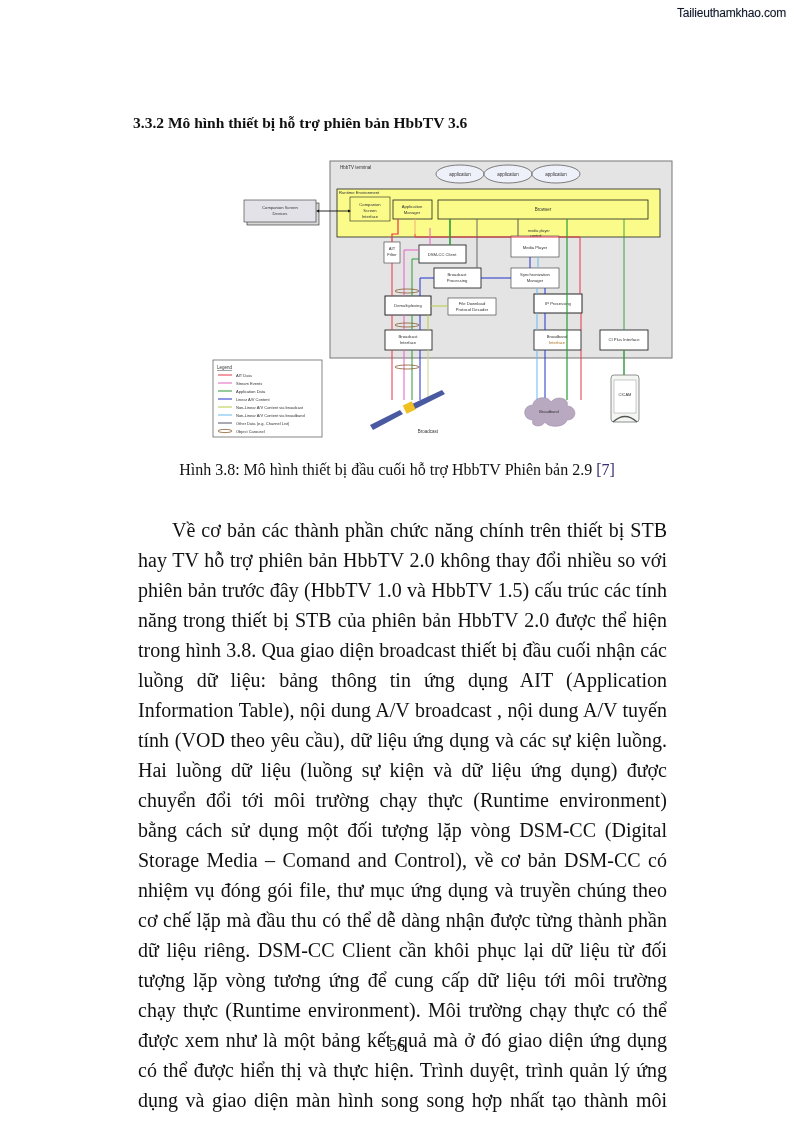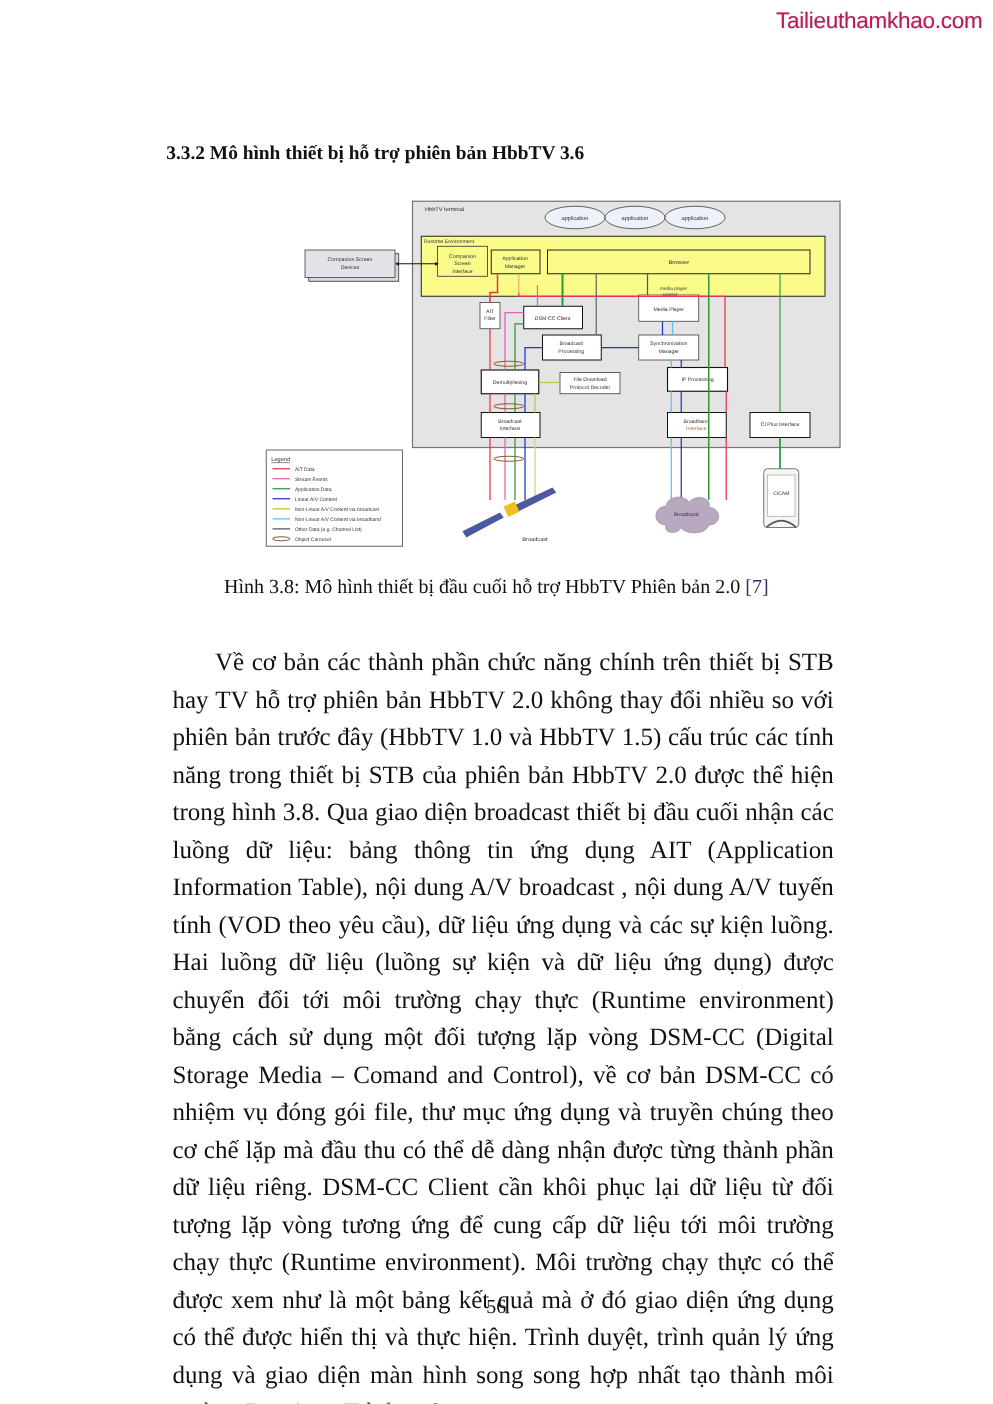--- a/index.html
+++ b/index.html
@@ -1,17 +1,17 @@
 <!DOCTYPE html>
 <html><head>
 <meta charset="utf-8">
 <style>
   html, body { margin:0; padding:0; background:#ffffff; }
   body { width:794px; height:1123px; position:relative; overflow:hidden; font-family:"Liberation Serif", serif; color:#111; }
-  .watermark { position:absolute; right:8px; top:6px; font-family:"Liberation Sans", sans-serif; font-size:18px; color:#be185d; letter-spacing:-0.2px; text-shadow:0 0 1px #bbb;margin-left:20px; }
+  .watermark { position:absolute; right:8px; top:6px; font-family:"Liberation Sans", sans-serif; font-size:12px; color:#0f172a; letter-spacing:-0.2px; text-shadow:0 0 1px #bbb;margin-left:20px; }
   .heading { position:absolute; left:133px; top:114px; font-size:15.5px; font-weight:bold; }
   .figure { position:absolute; left:0; top:0; width:794px; height:450px; }
   .caption { position:absolute; left:0; width:794px; top:461px; text-align:center; font-size:16px; }
   .caption .ref { color:#3b2a6e; }
   .para { position:absolute; left:138px; top:515px; width:529px; font-size:20px; line-height:30px; text-align:justify; text-indent:34px; }
   .pagenum { position:absolute; left:0; width:794px; top:1037px; text-align:center; font-size:16px; }
   svg text { font-family:"Liberation Sans", sans-serif; }
 </style>
 </head>
 <body>
@@ -196,17 +196,17 @@
           <text x="236" y="416.5">Non-Linear A/V Content via broadband</text>
       <line x1="218" y1="423" x2="232" y2="423" stroke="#555566"></line>
           <text x="236" y="424.5">Other Data (e.g. Channel List)</text>
       <ellipse cx="225" cy="431" rx="7" ry="1.6" fill="none" stroke="#8a5a2a" stroke-width="0.8"></ellipse>
           <text x="236" y="432.5">Object Carousel</text>
     </g>
   </g>
 </svg>
 </div>
 
-<div class="caption"><span>Hình 3.8: Mô hình thiết bị đầu cuối hỗ trợ HbbTV Phiên bản 2.0 </span><span class="ref">[7]</span></div>
+<div class="caption"><span>Hình 3.8: Mô hình thiết bị đầu cuối hỗ trợ HbbTV Phiên bản 2.9 </span><span class="ref">[7]</span></div>
 
 <div class="para">Về cơ bản các thành phần chức năng chính trên thiết bị STB hay TV hỗ trợ phiên bản HbbTV 2.0 không thay đổi nhiều so với phiên bản trước đây (HbbTV 1.0 và HbbTV 1.5) cấu trúc các tính năng trong thiết bị STB của phiên bản HbbTV 2.0 được thể hiện trong hình 3.8. Qua giao diện broadcast thiết bị đầu cuối nhận các luồng dữ liệu: bảng thông tin ứng dụng AIT (Application Information Table), nội dung A/V broadcast , nội dung A/V tuyến tính (VOD theo yêu cầu), dữ liệu ứng dụng và các sự kiện luồng. Hai luồng dữ liệu (luồng sự kiện và dữ liệu ứng dụng) được chuyển đổi tới môi trường chạy thực (Runtime environment) bằng cách sử dụng một đối tượng lặp vòng DSM-CC (Digital Storage Media – Comand and Control), về cơ bản DSM-CC có nhiệm vụ đóng gói file, thư mục ứng dụng và truyền chúng theo cơ chế lặp mà đầu thu có thể dễ dàng nhận được từng thành phần dữ liệu riêng. DSM-CC Client cần khôi phục lại dữ liệu từ đối tượng lặp vòng tương ứng để cung cấp dữ liệu tới môi trường chạy thực (Runtime environment). Môi trường chạy thực có thể được xem như là một bảng kết quả mà ở đó giao diện ứng dụng có thể được hiển thị và thực hiện. Trình duyệt, trình quản lý ứng dụng và giao diện màn hình song song hợp nhất tạo thành môi trường Runtime. Trình quản</div>
 
 <div class="pagenum">56</div>
 
 </body></html>

